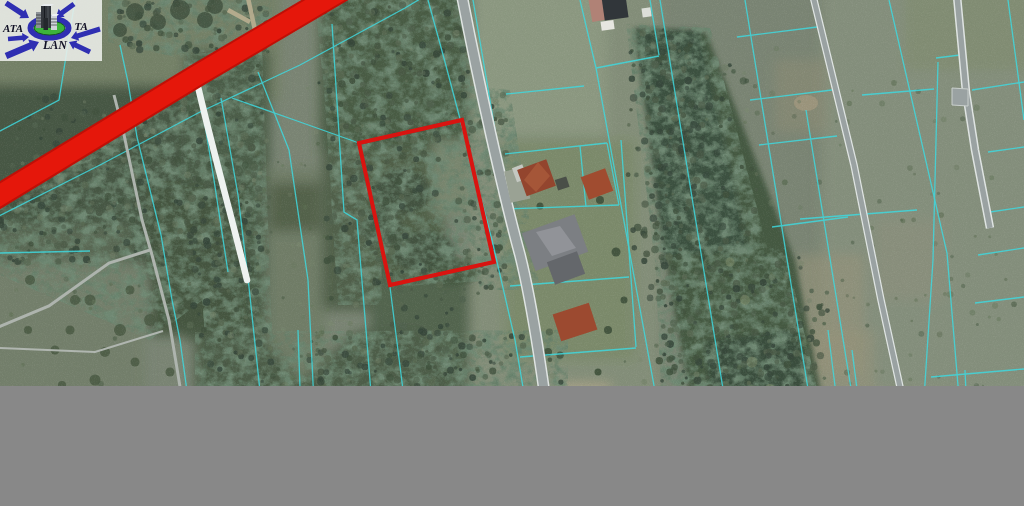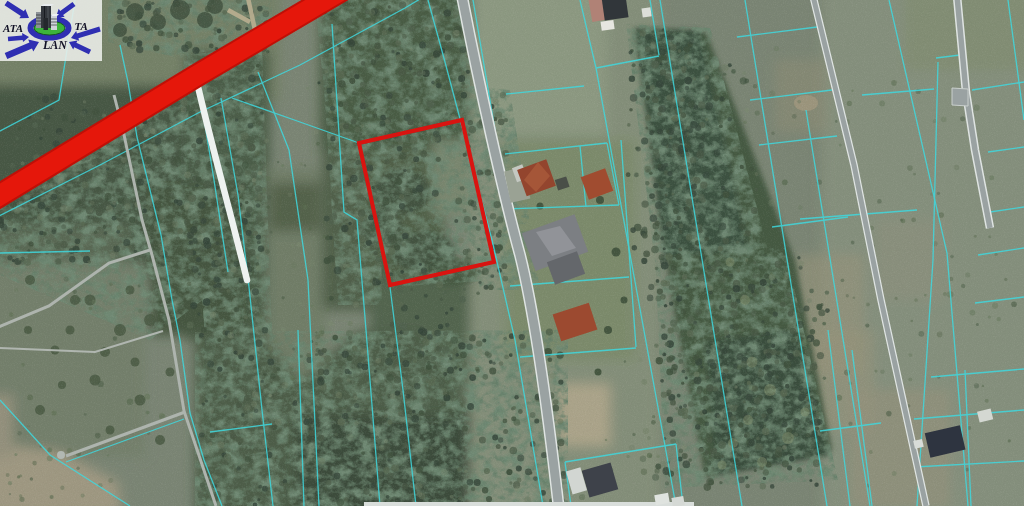--- a/index.html
+++ b/index.html
@@ -1,16 +1,16 @@
 <!DOCTYPE html>
 <html><head>
 <meta charset="utf-8">
 <style>
   html,body{margin:0;padding:0;background:#888;}
-  #map{width:1024px;height:506px;position:relative;overflow:hidden;}
+  #map{width:1024px;height:386px;position:relative;overflow:hidden;}
   svg{display:block;}
   .t{font-family:"Liberation Serif",serif;font-style:italic;font-weight:bold;fill:#101024;}
 </style>
 </head>
 <body>
 
 <div id="map">
 <svg width="1024" height="506" viewBox="0 0 1024 506" xmlns="http://www.w3.org/2000/svg">
 <defs>
   <filter id="soft" x="-30%" y="-30%" width="160%" height="160%">

